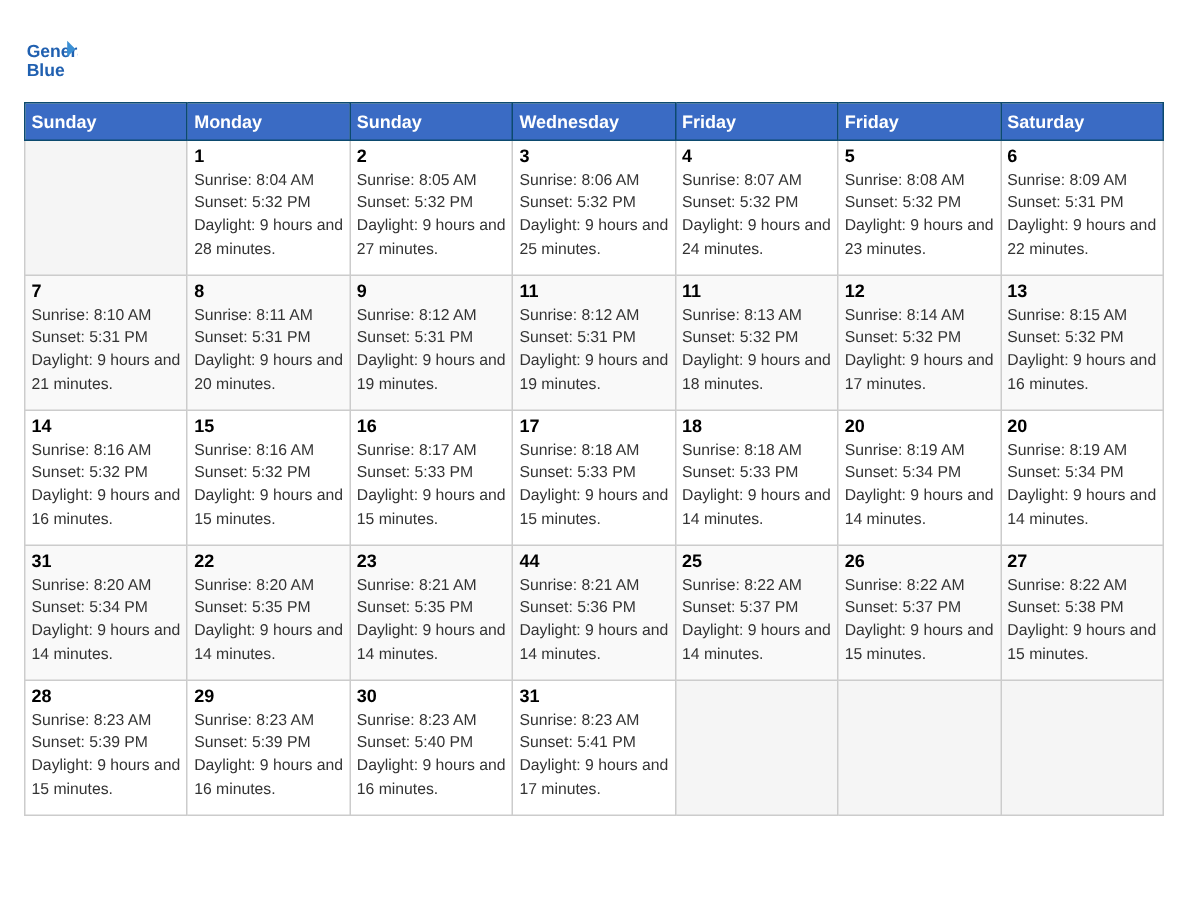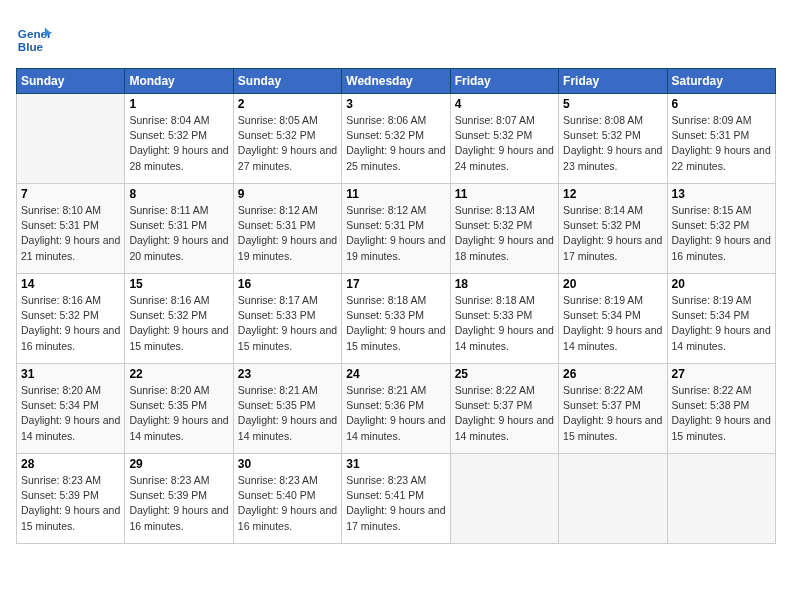--- a/index.html
+++ b/index.html
@@ -301,21 +301,21 @@
         </td>
         <td>
           <span class="day-num">23</span>
         <div class="day-info">
           Sunrise: 8:21 AM<br>
           Sunset: 5:35 PM<br>
           Daylight: 9 hours and 14 minutes.
         </div>
         </td>
         <td>
-          <span class="day-num">24</span>
+          <span class="day-num">44</span>
         <div class="day-info">
           Sunrise: 8:21 AM<br>
           Sunset: 5:36 PM<br>
           Daylight: 9 hours and 14 minutes.
         </div>
         </td>
         <td>
           <span class="day-num">25</span>
         <div class="day-info">
           Sunrise: 8:22 AM<br>

